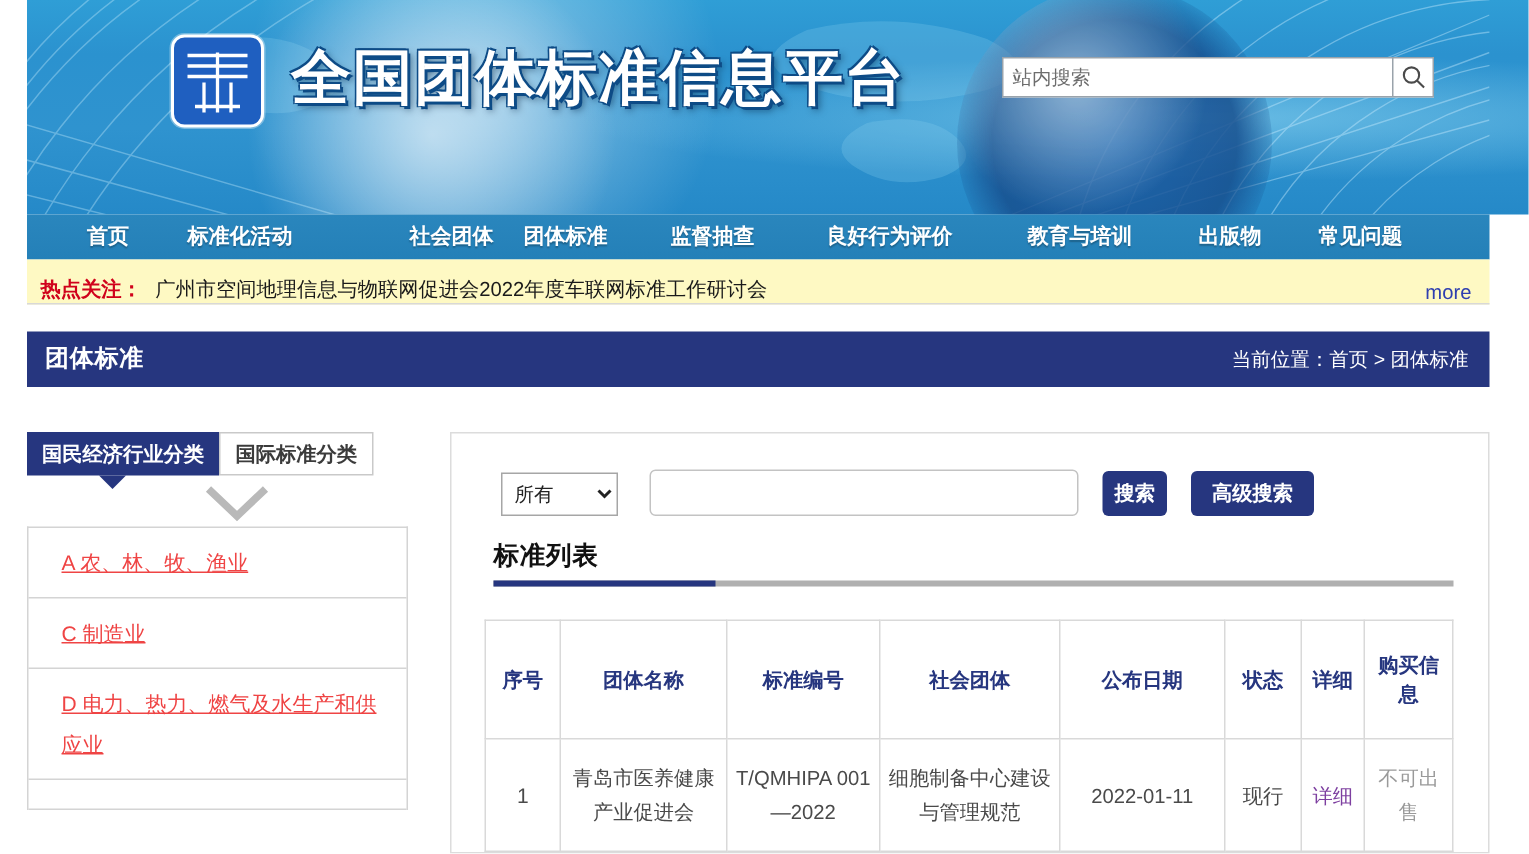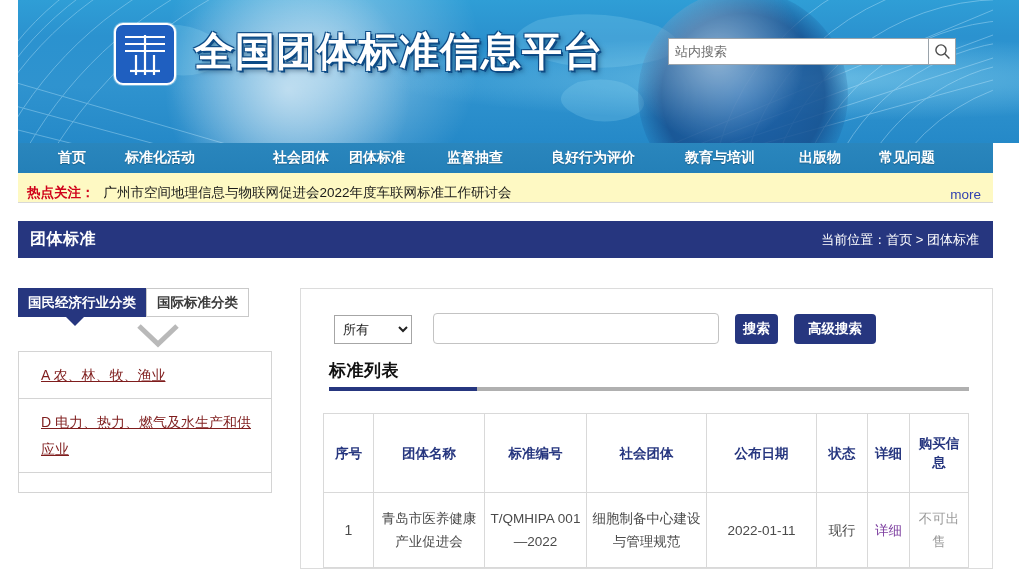--- a/index.html
+++ b/index.html
@@ -102,21 +102,21 @@
   .tab-arrow{
     position:absolute;left:48px;top:29px;width:0;height:0;
     border-left:9px solid transparent;border-right:9px solid transparent;border-top:9px solid #26367f;
   }
   .chev{position:relative;height:34px;}
   .chev svg{position:absolute;left:118px;top:6px;}
   .catlist{border:1px solid #d4d4d4;border-bottom:none;background:#fff;box-sizing:border-box;width:254px;}
   .catitem{
     border-bottom:1px solid #d4d4d4;padding:10px 12px 9px 22px;box-sizing:border-box;
   }
-  .catitem a{color:#7f1d1d;font-size:14px;text-decoration:underline;line-height:27px;}
+  .catitem a{color:#ef4444;font-size:14px;text-decoration:underline;line-height:27px;}
 
   
   .panel{
     position:absolute;left:300px;top:288px;width:693px;height:281px;
     background:#ffffff;border:1px solid #dcdcdc;box-sizing:border-box;
   }
   .searchrow{position:absolute;left:33px;top:24px;display:flex;align-items:flex-end;}
   .sel{
     width:78px;height:29px;box-sizing:border-box;border:1px solid #a6a6a6;background:#fff;
     font-size:13px;color:#222;padding:0 4px;outline:none;
@@ -275,20 +275,21 @@
     </div>
 
     <div class="chev">
       <svg width="44" height="26" viewBox="0 0 44 26">
         <polyline points="3,3 22,21 41,3" fill="none" stroke="#b9b9b9" stroke-width="5" stroke-linecap="butt"></polyline>
       </svg>
     </div>
 
     <div class="catlist" id="catlist">
         <div class="catitem"><a href="#">A 农、林、牧、渔业</a></div>
+        <div class="catitem"><a href="#">C 制造业</a></div>
         <div class="catitem"><a href="#">D 电力、热力、燃气及水生产和供应业</a></div>
         <div class="catitem" style="height: 20px; padding: 0px;"><a href="#"></a></div>
       </div>
   </div>
 
   <div class="panel">
 
     <div class="searchrow">
       <select class="sel" id="scopeSel"><option>所有</option></select>
       <input class="kw" type="text" value="" placeholder="" style="">

